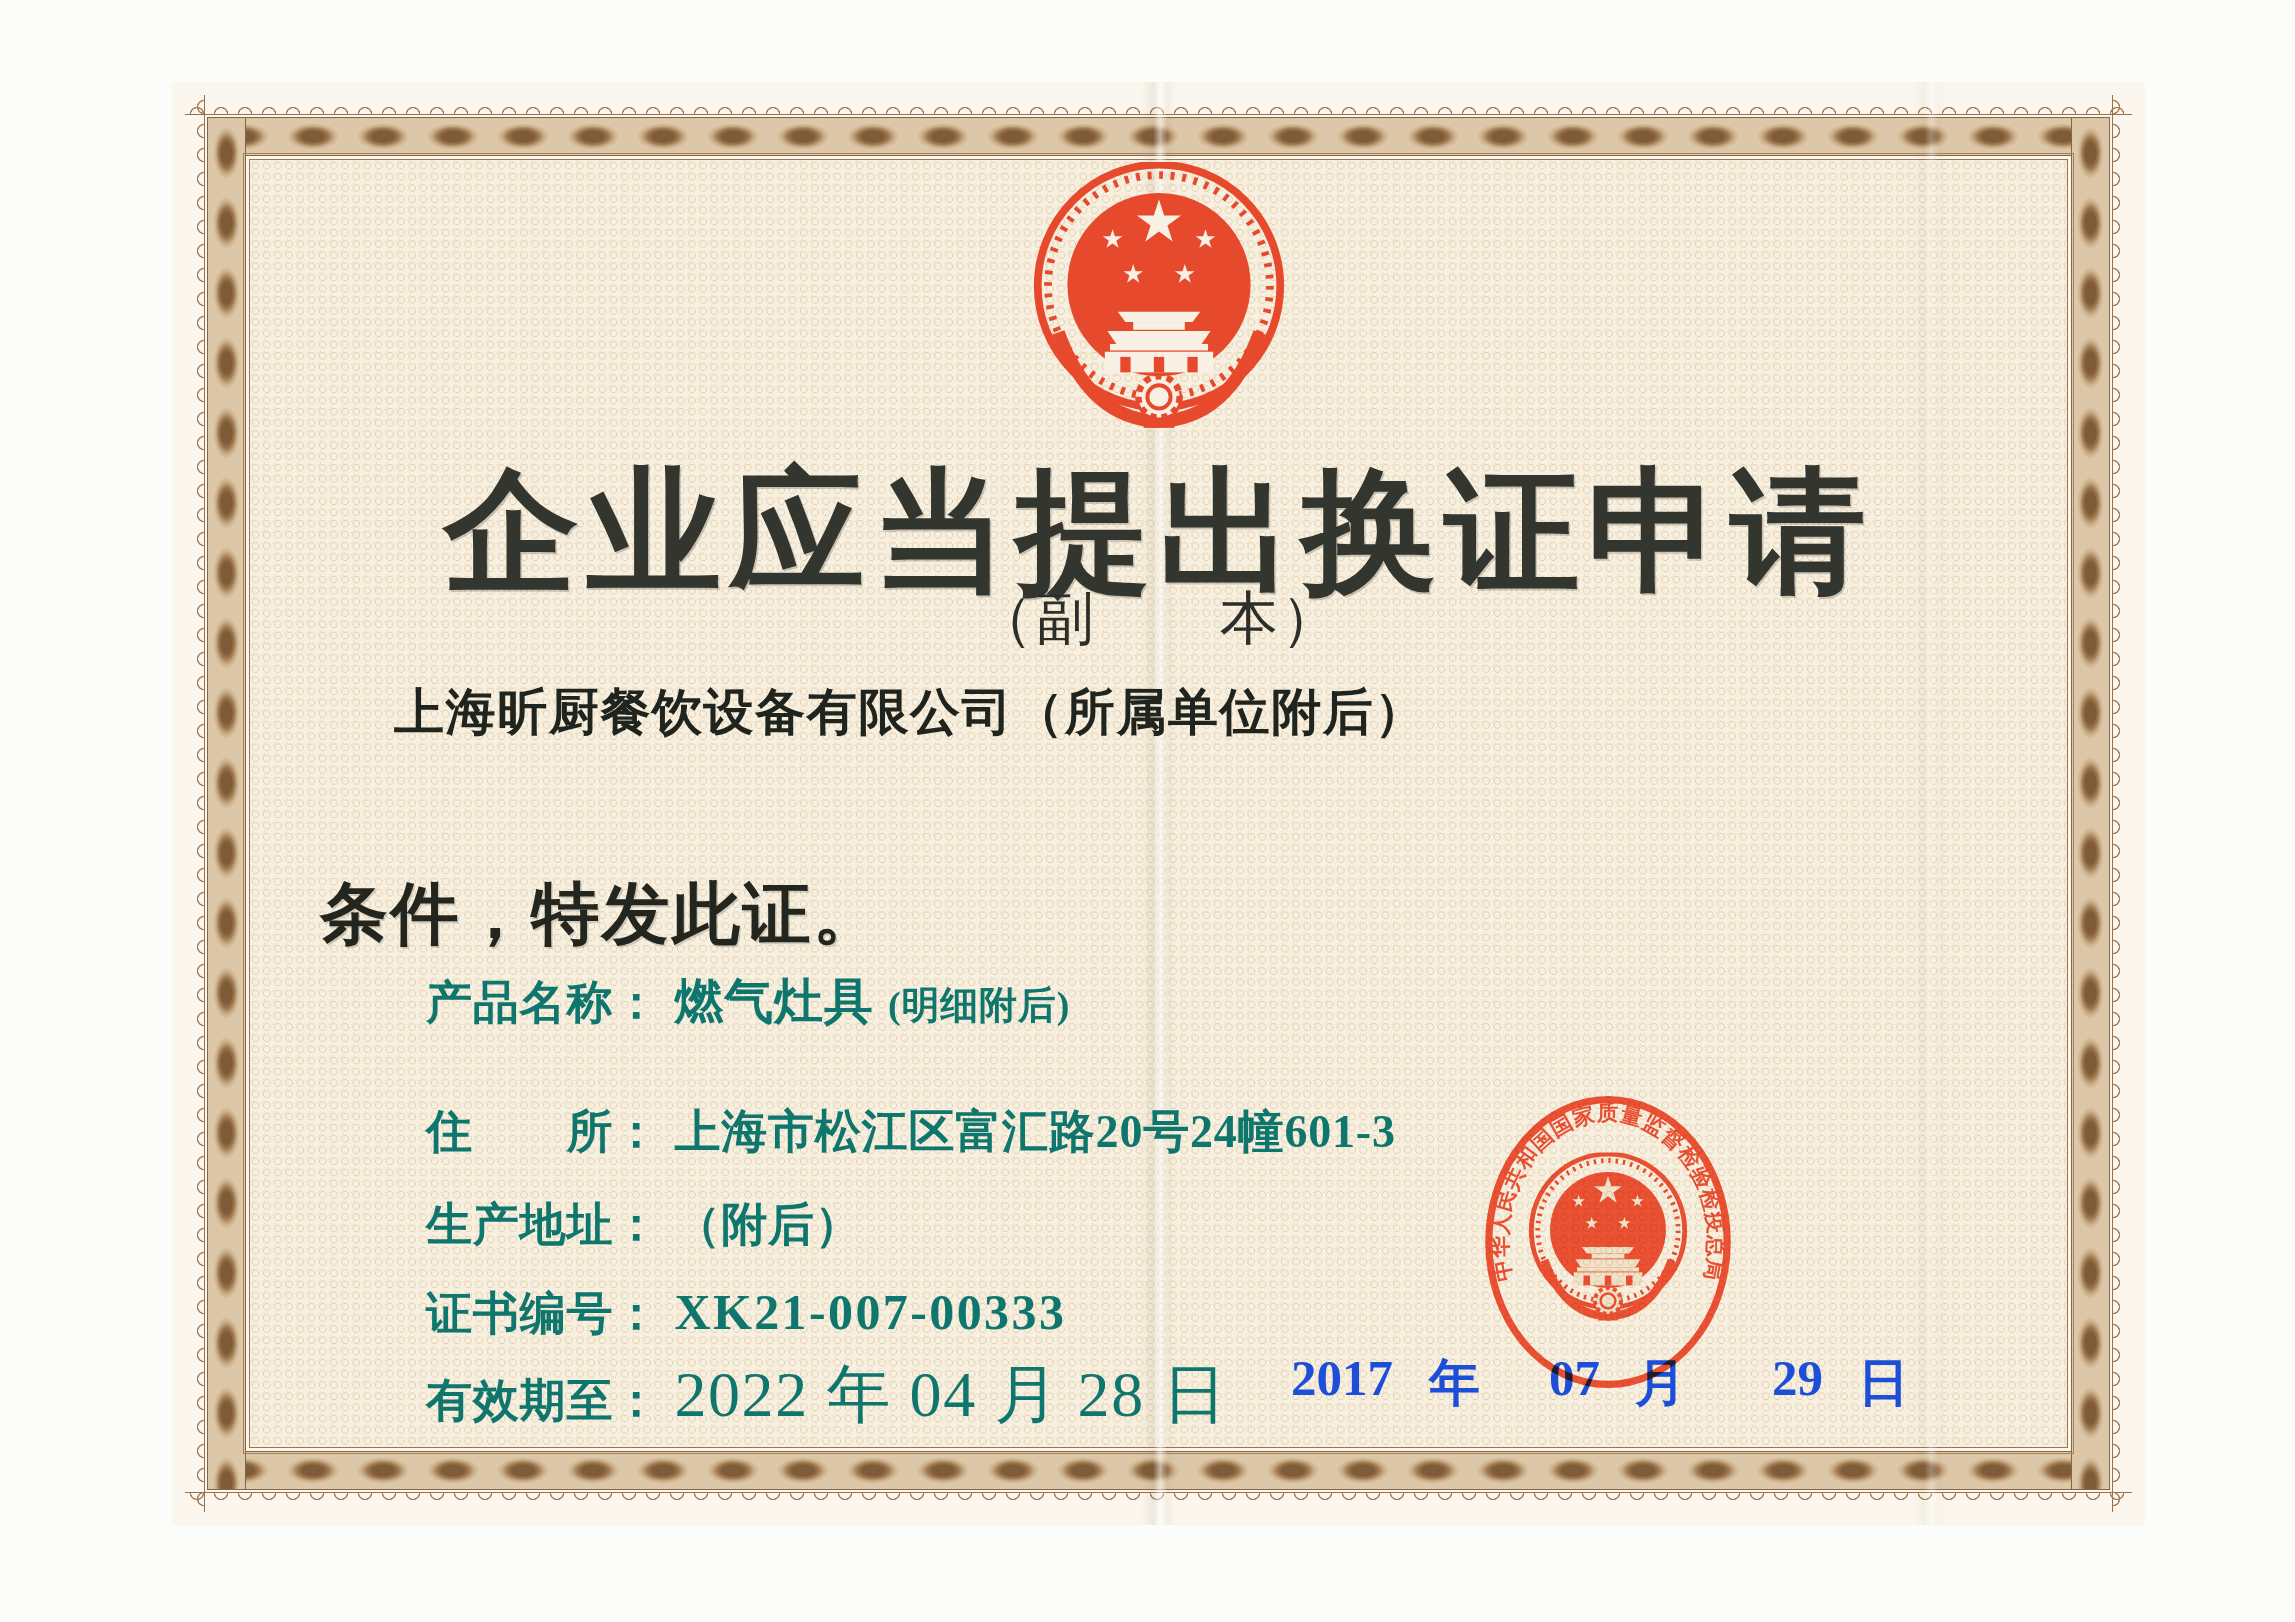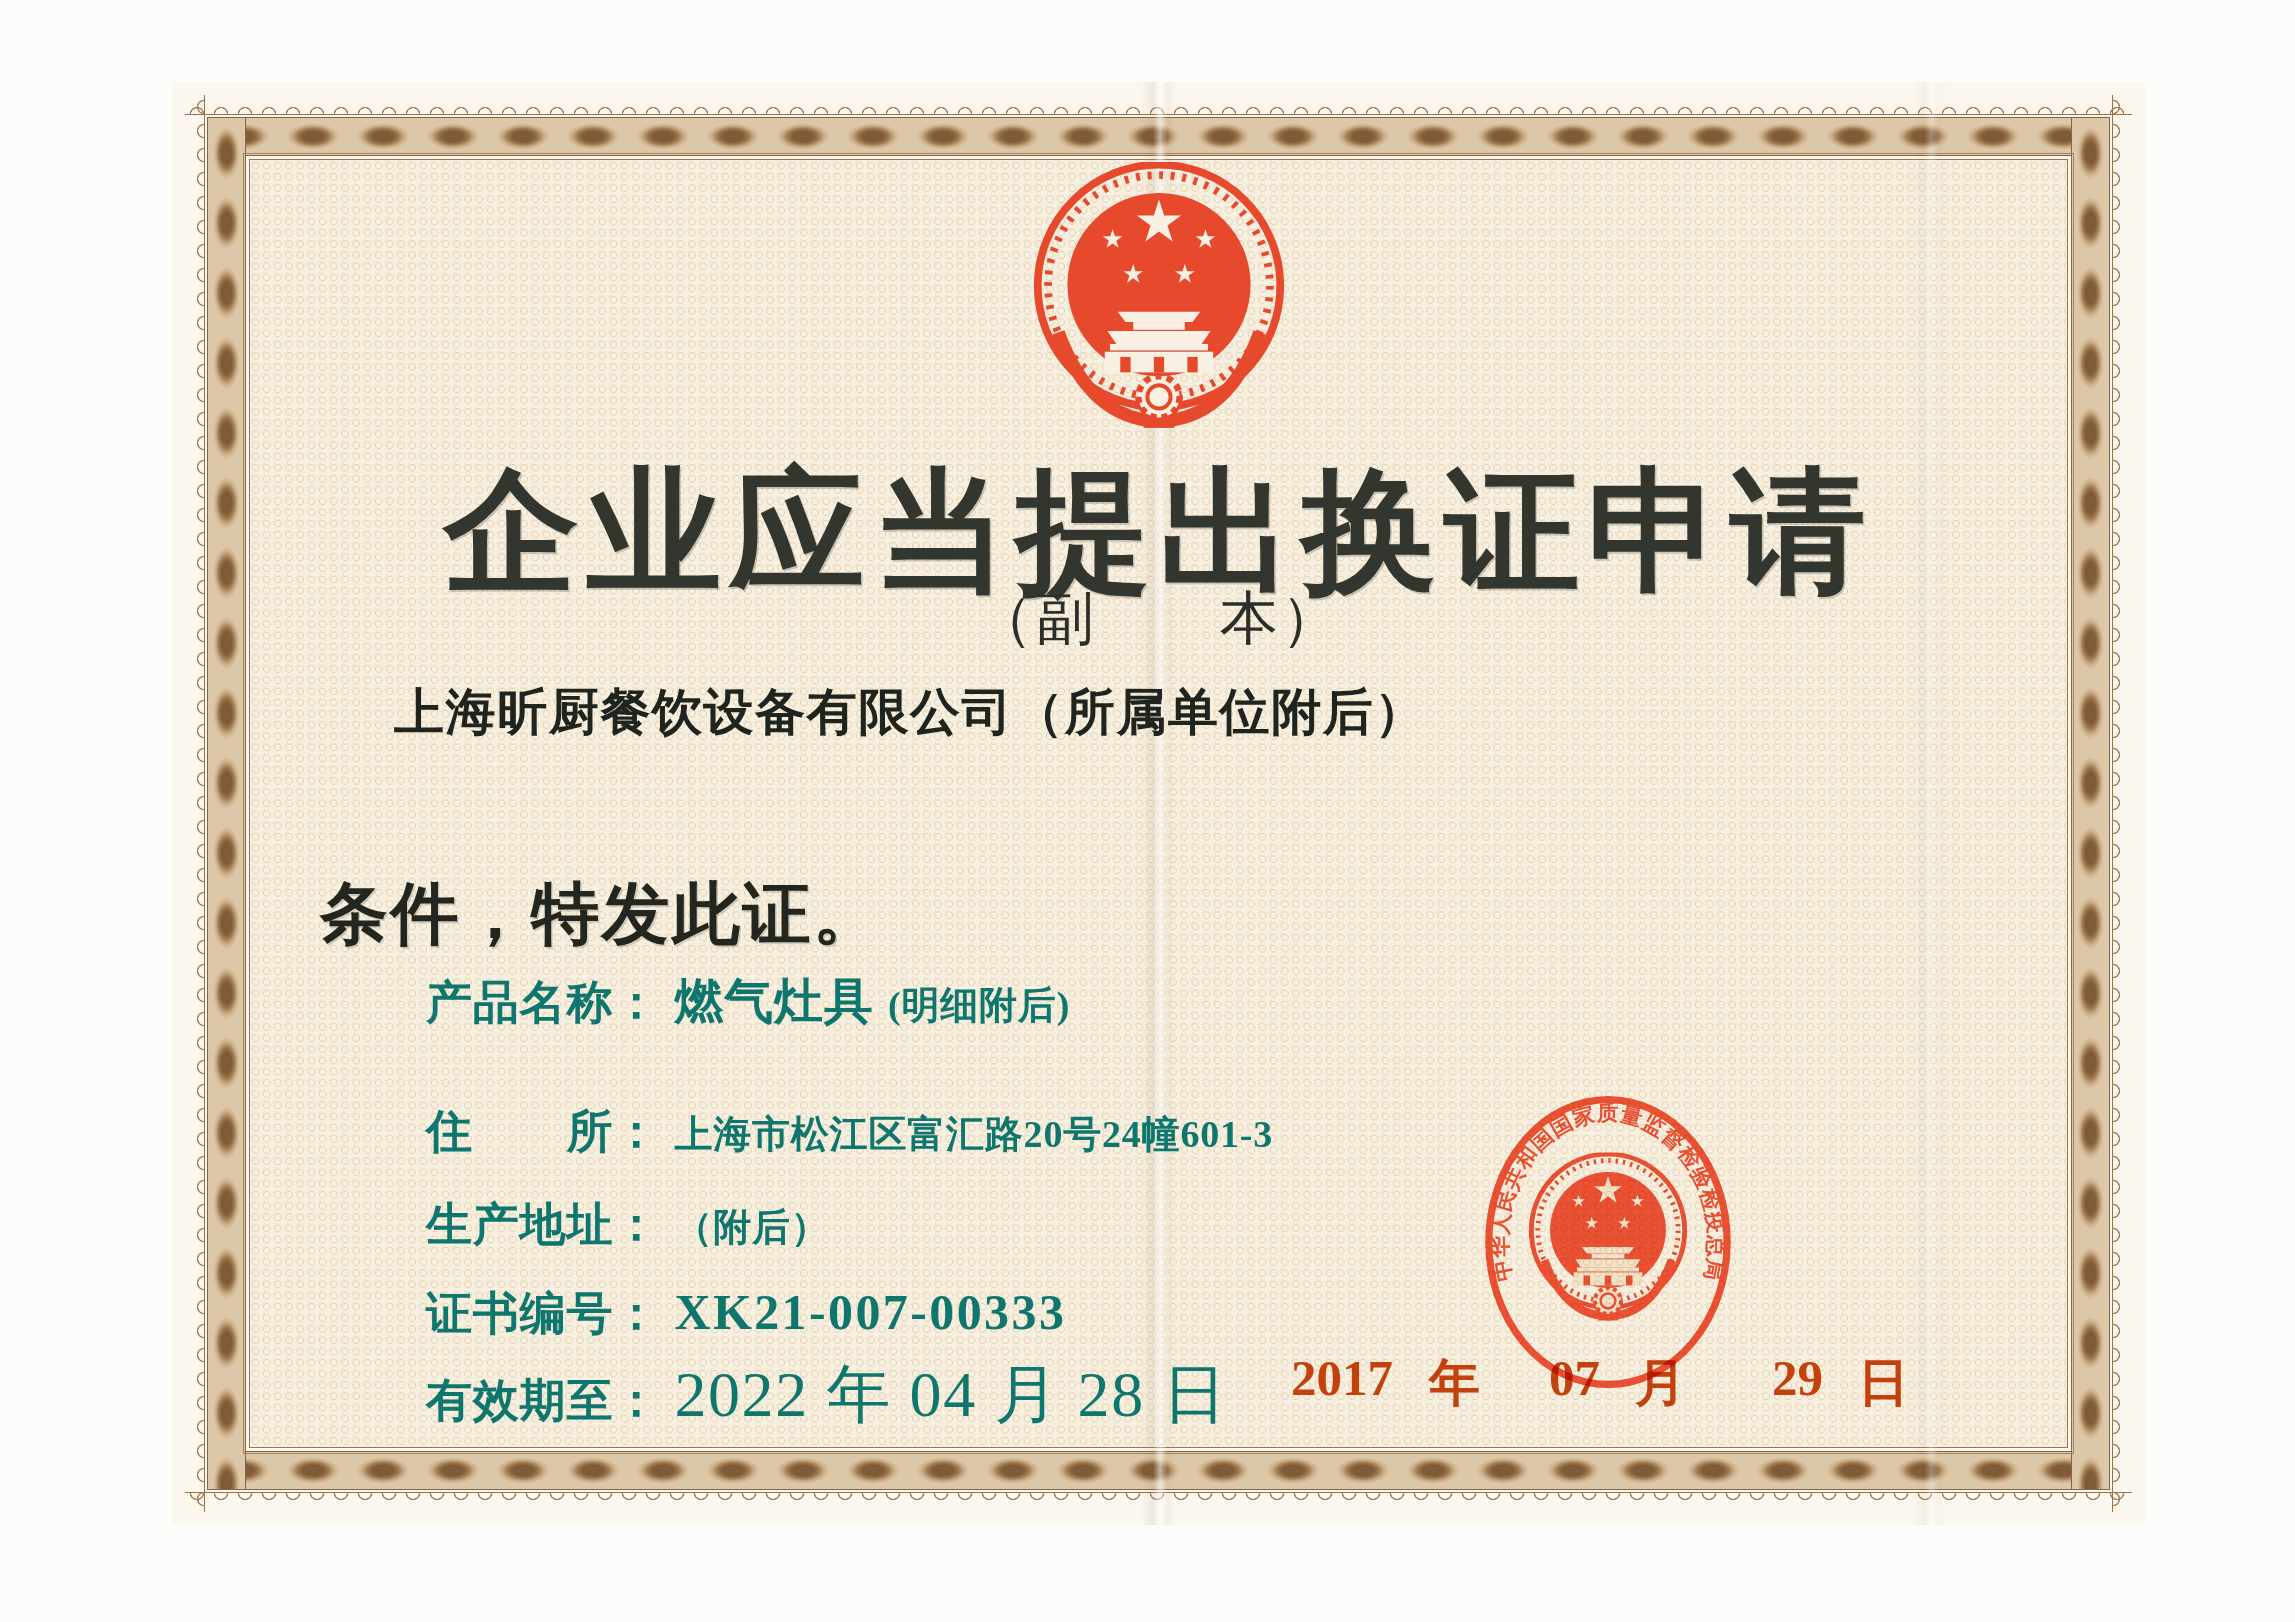--- a/index.html
+++ b/index.html
@@ -52,32 +52,32 @@
     text-shadow:1.6px 2.4px 0 rgba(50,50,45,.22);}
   .subtitle{top:498px;font-size:58px;color:#2c2f29;letter-spacing:3.2px;}
   .company{position:absolute;left:222px;top:597px;font-size:50px;font-weight:700;color:#20241e;
     font-family:"Liberation Sans","DejaVu Sans",sans-serif;letter-spacing:1.6px;white-space:nowrap;}
   .stmt{position:absolute;font-size:68px;font-weight:900;color:#23261f;letter-spacing:2.4px;white-space:nowrap;
     text-shadow:1.6px 2.4px 0 rgba(50,50,45,.18);}
   .stmt.l1{left:238px;top:671px;}
   .stmt.l2{left:148px;top:787px;}
   .row{position:absolute;left:254px;white-space:nowrap;color:#0f766e;}
   .row .lab{font-size:46px;font-weight:900;letter-spacing:0.8px;}
-  .row .val{font-size:38px;font-weight:700;margin-left:14.4px;letter-spacing:0.8px;}
+  .row .val{font-size:46px;font-weight:700;margin-left:14.4px;letter-spacing:0.8px;}
   .row.product{top:887px;}
   .row.product .val{font-size:49px;font-weight:900;}
   .row.product .suffix{font-size:38px;font-weight:900;}
   .row.address{top:1019px;}
   .row.site{top:1112px;}
   .row.certno{top:1201px;}
   .row.certno .val{font-size:50px;letter-spacing:2.4px;}
   .row.valid{top:1269px;}
   .row.valid .val{font-size:64px;font-weight:400;letter-spacing:1.6px;}
   .note{position:absolute;left:232px;top:1334px;font-size:30px;font-weight:700;color:#2a2d27;letter-spacing:0.8px;white-space:nowrap;}
-  .dates{position:absolute;left:1119px;top:1267px;width:657px;height:64px;font-size:51px;font-weight:700;color:#c2410c;}
+  .dates{position:absolute;left:1119px;top:1267px;width:657px;height:64px;font-size:51px;font-weight:700;color:#1d4ed8;}
   .dates span{position:absolute;top:0;}
   .dates .y{left:0;}
   .dates .yu{left:138px;}
   .dates .m{left:258px;}
   .dates .mu{left:344px;}
   .dates .d{left:481px;}
   .dates .du{left:567px;}
   
   .emblem{position:absolute;top:80px;left:50%;margin-left:-129px;width:258px;height:284px;}
   .seal{position:absolute;left:1308px;top:1010px;width:256px;height:300px;

